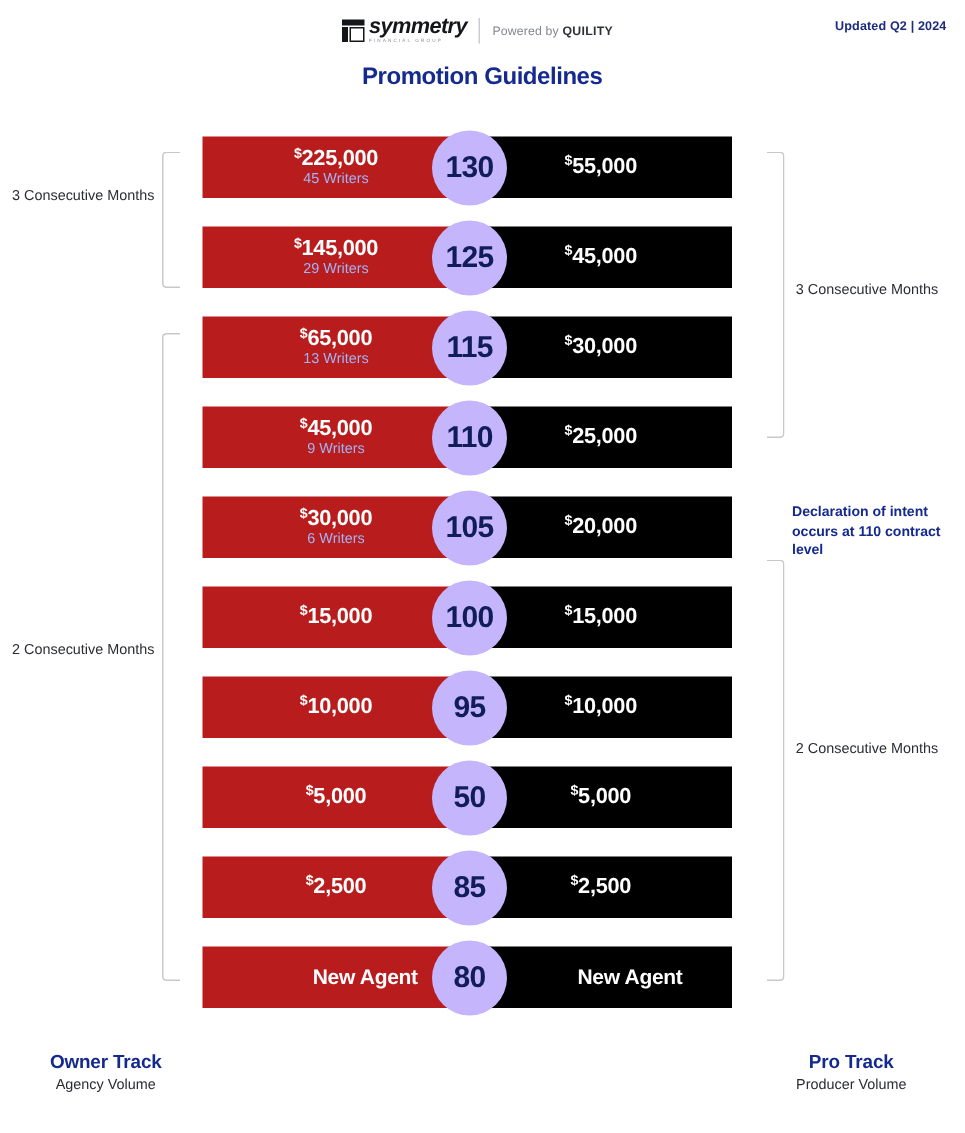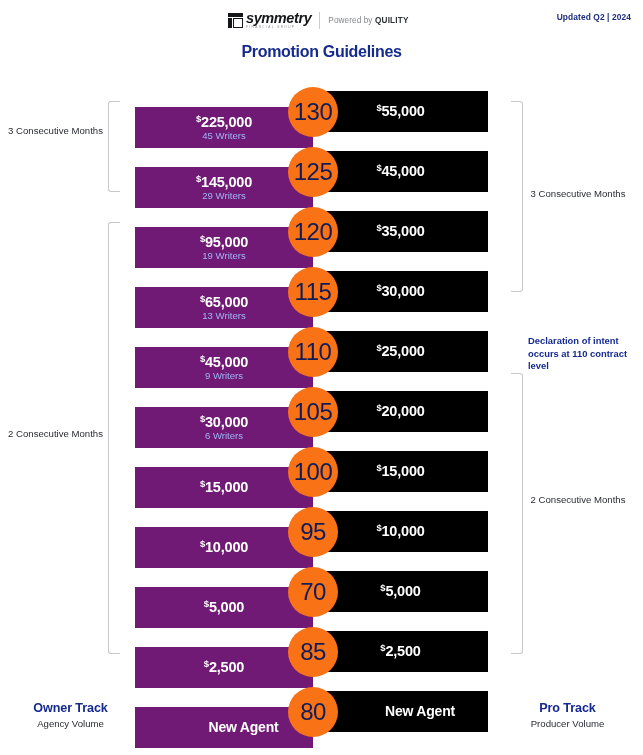--- a/index.html
+++ b/index.html
@@ -121,22 +121,21 @@
     top: 0;
     height: 41px;
     display: flex;
     flex-direction: column;
     align-items: center;
     justify-content: center;
   }
   .bar-left {
     left: 135px;
     width: 178px;
-    background: #701a75;
-    margin-top: 16px;
+    background: #b91c1c;
   }
   .bar-right {
     left: 313px;
     width: 175px;
     background: #000000;
   }
   .amount {
     color: #ffffff;
     font-size: 14.5px;
     font-weight: bold;
@@ -156,24 +155,24 @@
     margin-top: 1px;
     white-space: nowrap;
   }
   .bubble {
     position: absolute;
     left: 288px;
     top: -4px;
     width: 50px;
     height: 50px;
     border-radius: 50%;
-    background: #f97316;
+    background: #c4b5fd;
     color: #101d58;
-    font-size: 24px;
-    font-weight: normal;
+    font-size: 20px;
+    font-weight: bold;
     letter-spacing: -0.5px;
     display: flex;
     align-items: center;
     justify-content: center;
     z-index: 3;
   }
   .row.newagent .amount { font-size: 14px; padding-left: 39px; }
 
   
   .bracket {
@@ -280,30 +279,20 @@
           <div class="amount"><span class="cur">$</span>145,000</div>
           <div class="writers">29 Writers</div>
         </div>
         <div class="bar-right">
           <div class="amount"><span class="cur">$</span>45,000</div>
         </div>
         <div class="bubble">125</div>
       </div>
       <div class="row">
         <div class="bar-left">
-          <div class="amount"><span class="cur">$</span>95,000</div>
-          <div class="writers">19 Writers</div>
-        </div>
-        <div class="bar-right">
-          <div class="amount"><span class="cur">$</span>35,000</div>
-        </div>
-        <div class="bubble">120</div>
-      </div>
-      <div class="row">
-        <div class="bar-left">
           <div class="amount"><span class="cur">$</span>65,000</div>
           <div class="writers">13 Writers</div>
         </div>
         <div class="bar-right">
           <div class="amount"><span class="cur">$</span>30,000</div>
         </div>
         <div class="bubble">115</div>
       </div>
       <div class="row">
         <div class="bar-left">
@@ -343,21 +332,21 @@
         </div>
         <div class="bubble">95</div>
       </div>
       <div class="row">
         <div class="bar-left">
           <div class="amount"><span class="cur">$</span>5,000</div>
         </div>
         <div class="bar-right">
           <div class="amount"><span class="cur">$</span>5,000</div>
         </div>
-        <div class="bubble">70</div>
+        <div class="bubble">50</div>
       </div>
       <div class="row">
         <div class="bar-left">
           <div class="amount"><span class="cur">$</span>2,500</div>
         </div>
         <div class="bar-right">
           <div class="amount"><span class="cur">$</span>2,500</div>
         </div>
         <div class="bubble">85</div>
       </div>

